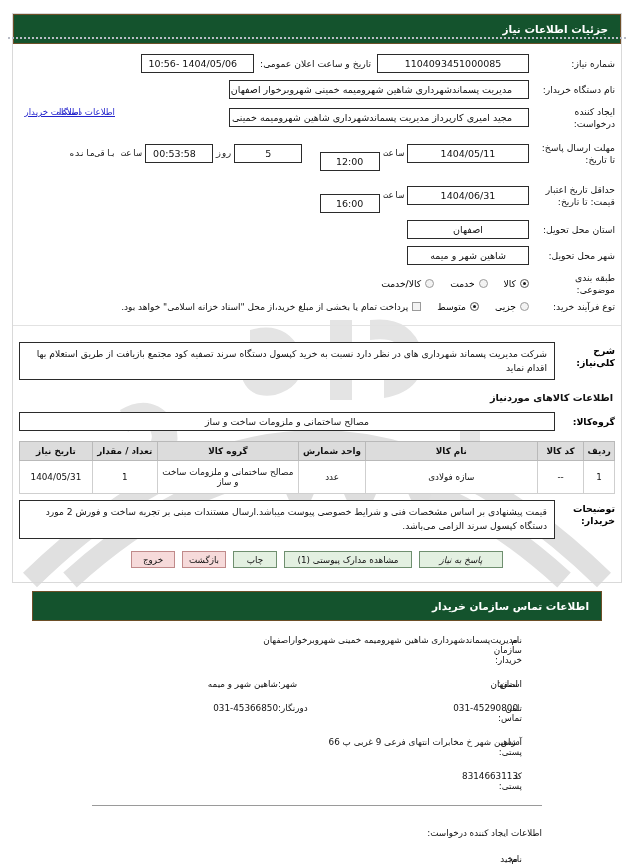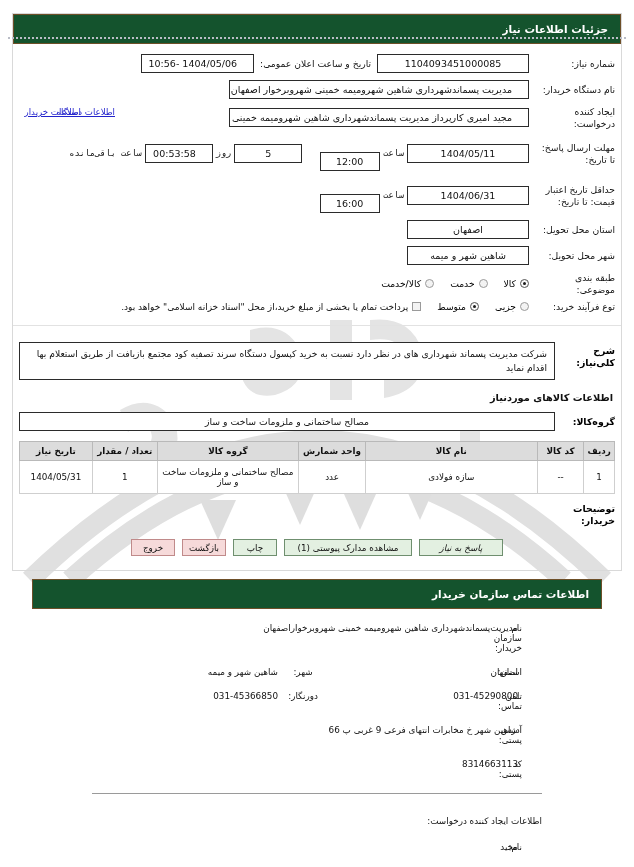--- a/index.html
+++ b/index.html
@@ -305,21 +305,21 @@
     text-align: right;
     padding-right: 80px;
   }
   .cv {
     flex: 0 0 auto;
     min-width: 150px;
     text-align: right;
   }
   .ck2 {
     width: 86px; flex: 0 0 86px;
-    text-align: center;
+    text-align: left;
   }
   .cv2 { text-align: right; }
 
   .hr {
     border: none;
     border-top: 1px solid #9a9a9a;
     margin: 6px 80px 0 80px;
   }
 
   .creator-block { margin-top: 22px; }
@@ -479,20 +479,21 @@
             <td>عدد</td>
             <td>مصالح ساختمانی و ملزومات ساخت و ساز</td>
             <td>1</td>
             <td>1404/05/31</td>
           </tr>
         </tbody>
       </table>
 
       <div class="descrow">
         <div class="desc-lbl">توضیحات خریدار:</div>
+        <div class="desc-box">قیمت  پیشنهادی بر اساس  مشخصات فنی و شرایط  خصوصی  پیوست میباشد.ارسال مستندات مبنی بر تجربه ساخت و فورش 2 مورد دستگاه کپسول سرند الزامی می‌باشد.</div>
       </div>
 
       <div class="btnbar">
         <div class="btn med">پاسخ به نیاز</div>
         <div class="btn wide">مشاهده مدارک پیوستی (1)</div>
         <div class="btn sm">چاپ</div>
         <div class="btn sm danger">بازگشت</div>
         <div class="btn sm danger">خروج</div>
       </div>
 

